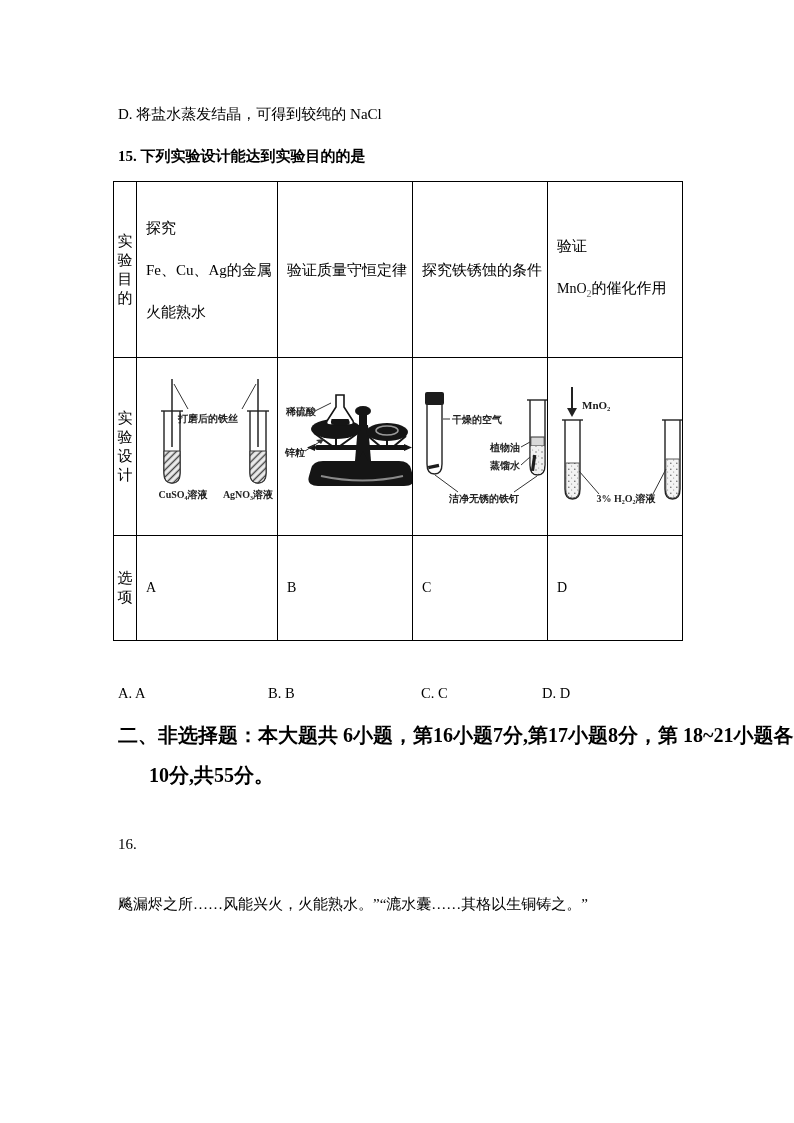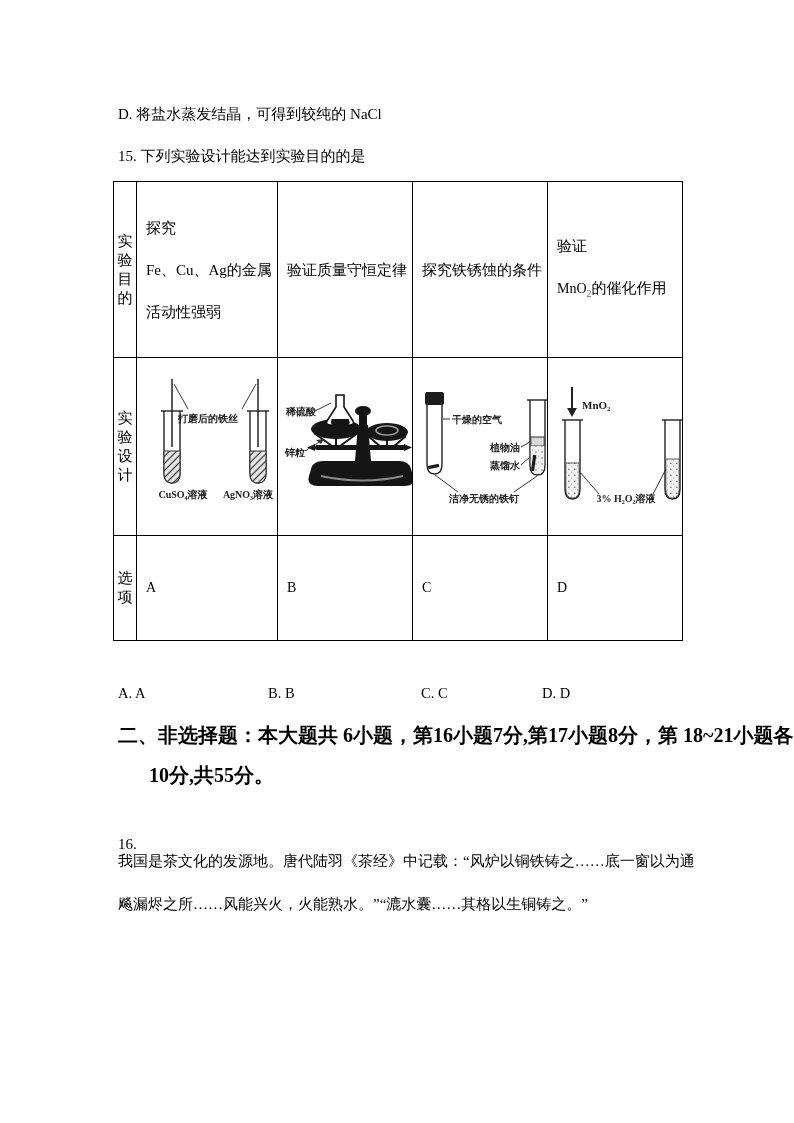--- a/index.html
+++ b/index.html
@@ -33,21 +33,21 @@
   .answers { position:absolute; top:685px; left:0; width:678px; height:20px; }
   .answers span { position:absolute; font-size:14.5px; white-space:nowrap; }
 </style>
 </head>
 <body>
 
 <div class="page">
 
   <div class="tline" style="left:118px; top:105px;">D. 将盐水蒸发结晶，可得到较纯的 NaCl</div>
 
-  <div class="tline" style="left:118px; top:147px;">15. 下列实验设计能达到实验目的的是</div>
+  <div class="tline" style="left:118px; top:147px;font-weight:bold;">15. 下列实验设计能达到实验目的的是</div>
 
   <div class="exp-table-wrap">
     <table class="exp">
       <colgroup>
         <col style="width:23px">
           <col style="width:141px">
           <col style="width:135px">
           <col style="width:135px">
           <col style="width:135px">
       </colgroup>
@@ -59,21 +59,21 @@
             <span>实</span>
             <span>验</span>
             <span>目</span>
             <span>的</span>
           </div>
         </td>
         <td>
           <div class="pcell">
             <div>探究</div>
             <div>Fe、Cu、Ag的金属</div>
-            <div>活动性强弱</div>
+            <div>火能熟水</div>
           </div>
         </td>
         <td>
           <div class="pcell">验证质量守恒定律</div>
         </td>
         <td>
           <div class="pcell">探究铁锈蚀的条件</div>
         </td>
         <td>
           <div class="pcell">
@@ -245,16 +245,15 @@
     <span style="left:118px">A. A</span>
     <span style="left:268px">B. B</span>
     <span style="left:421px">C. C</span>
     <span style="left:542px">D. D</span>
   </div>
 
   <div class="tline bold" style="left:118px; top:722px;">二、非选择题：本大题共 6小题，第16小题7分,第17小题8分，第 18~21小题各</div>
   <div class="tline bold" style="left:118px; top:762px;margin-left:31px;">10分,共55分。</div>
 
   <div class="tline" style="left:118px; top:836px;">16.</div>
-  <div class="tline" style="left:118px; top:852px;">我国是茶文化的发源地。唐代陆羽《茶经》中记载：“风炉以铜铁铸之……底一窗以为通</div>
   <div class="tline" style="left:118px; top:895px;text-align:center;">飚漏烬之所……风能兴火，火能熟水。”“漉水囊……其格以生铜铸之。”</div>
 
 </div>
 
 </body></html>

